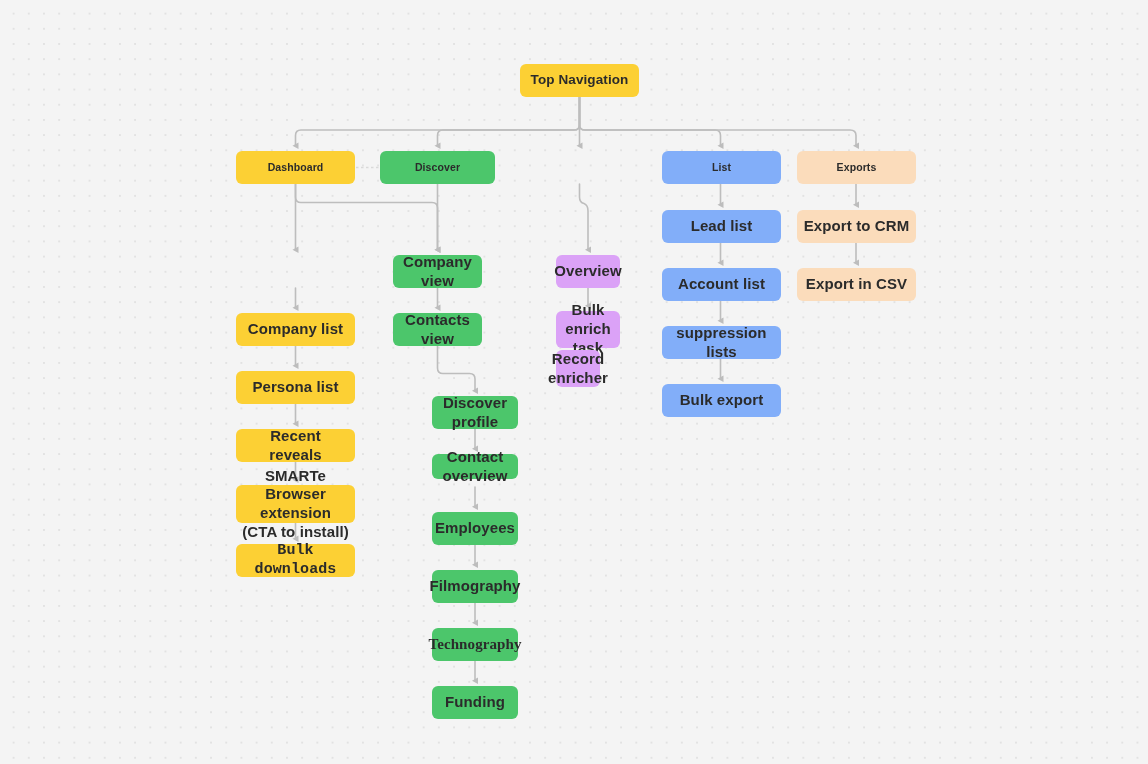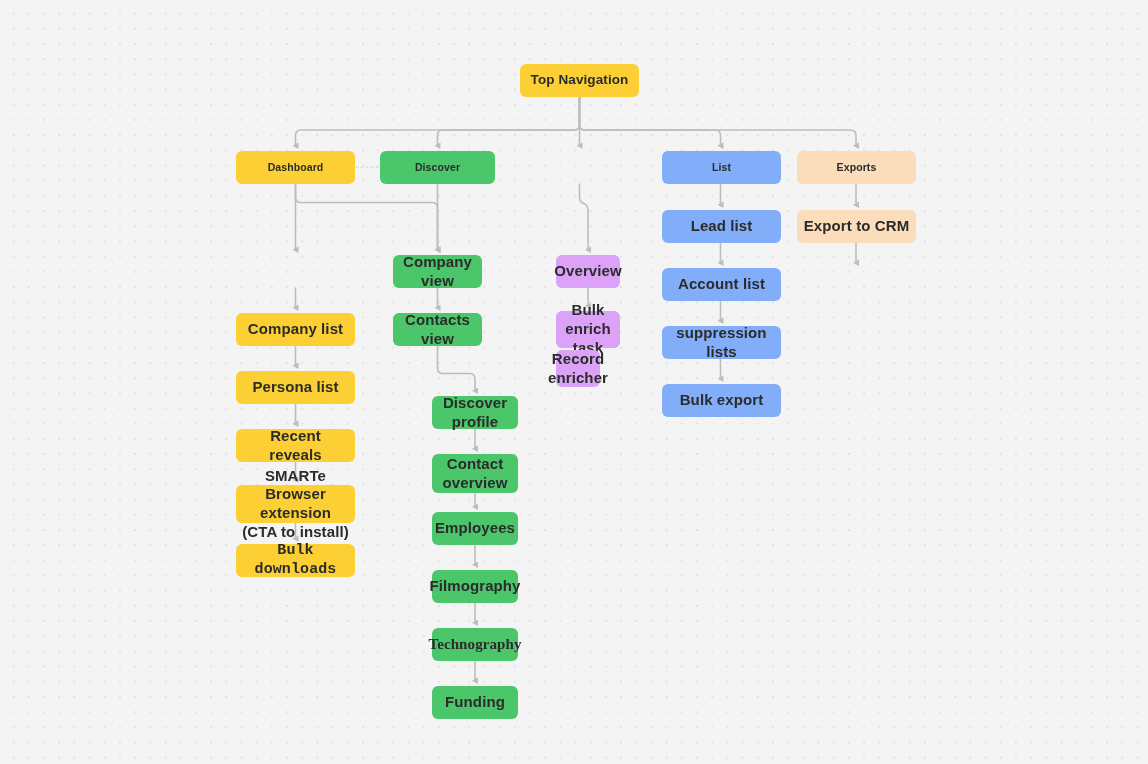--- a/index.html
+++ b/index.html
@@ -132,21 +132,21 @@
   </div>
   <div class="node lvl3 c-green" style="left:393px; top:255px; width:89px; height:33px;">
     <span>Company view</span>
   </div>
   <div class="node lvl3 c-green" style="left:393px; top:313px; width:89px; height:33px;">
     <span>Contacts view</span>
   </div>
   <div class="node lvl3 c-green" style="left:432px; top:396px; width:86px; height:33px;">
     <span>Discover profile</span>
   </div>
-  <div class="node lvl3 c-green" style="left:432px; top:454px; width:86px; height:39px;justify-content:flex-end;">
+  <div class="node lvl3 c-green" style="left:432px; top:454px; width:86px; height:25px;justify-content:flex-end;">
     <span>Contact overview</span>
   </div>
   <div class="node lvl3 c-green" style="left:432px; top:512px; width:86px; height:33px;">
     <span>Employees</span>
   </div>
   <div class="node lvl3 c-green" style="left:432px; top:570px; width:86px; height:33px;">
     <span>Filmography</span>
   </div>
   <div class="node lvl3 c-green" style="left:432px; top:628px; width:86px; height:33px;font-family:Liberation Serif, serif;">
     <span>Technography</span>
@@ -180,14 +180,17 @@
   <div class="node lvl3 c-blue" style="left:662px; top:384px; width:119px; height:33px;">
     <span>Bulk export</span>
   </div>
 
   <div class="node lvl2 c-peach" style="left:797px; top:151px; width:119px; height:33px;">
     <span>Exports</span>
   </div>
   <div class="node lvl3 c-peach" style="left:797px; top:210px; width:119px; height:33px;">
     <span>Export to CRM</span>
   </div>
+  <div class="node lvl3 c-peach" style="left:797px; top:268px; width:119px; height:33px;">
+    <span>Export in CSV</span>
+  </div>
 
 </div>
 
 </body></html>

